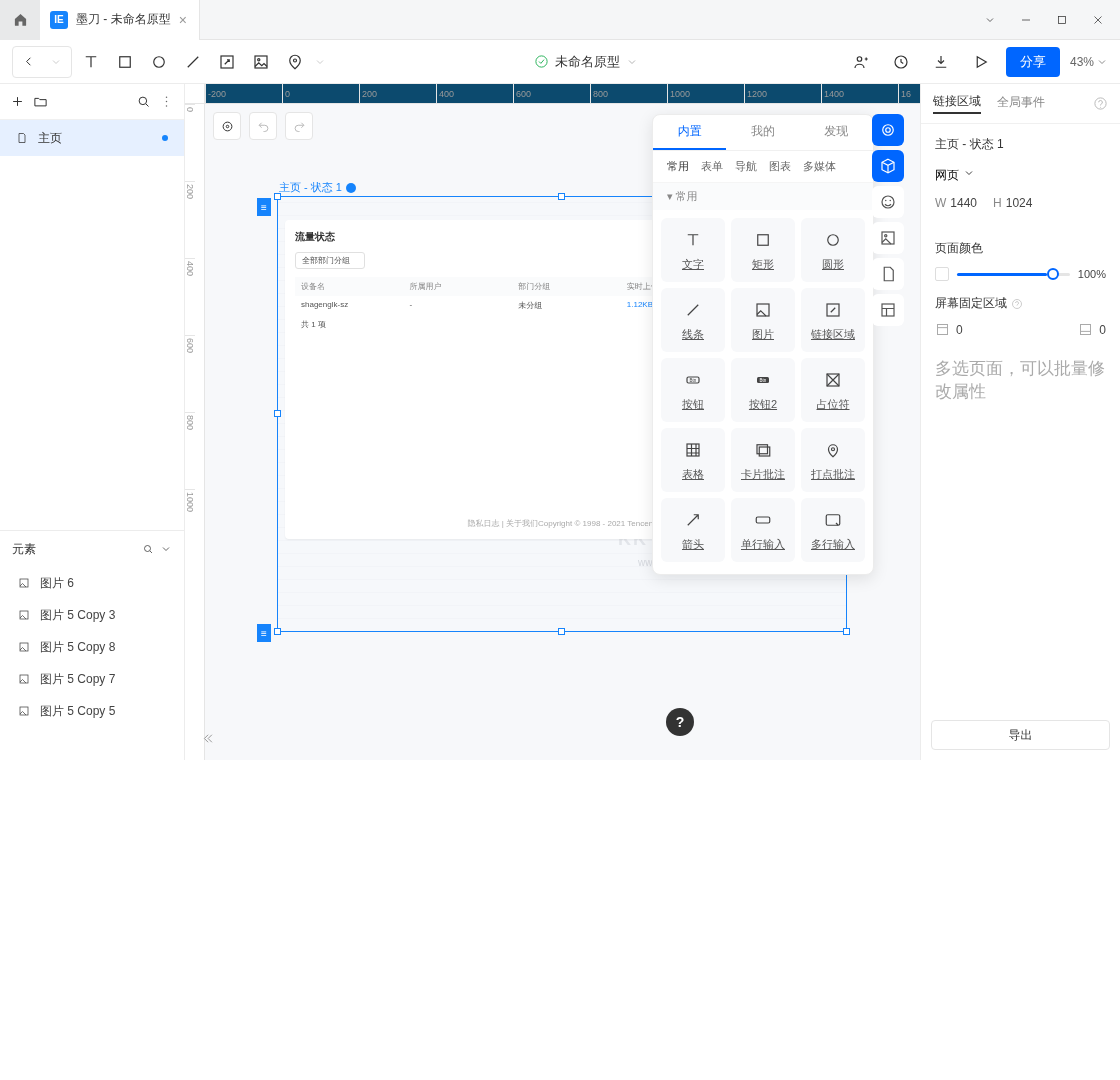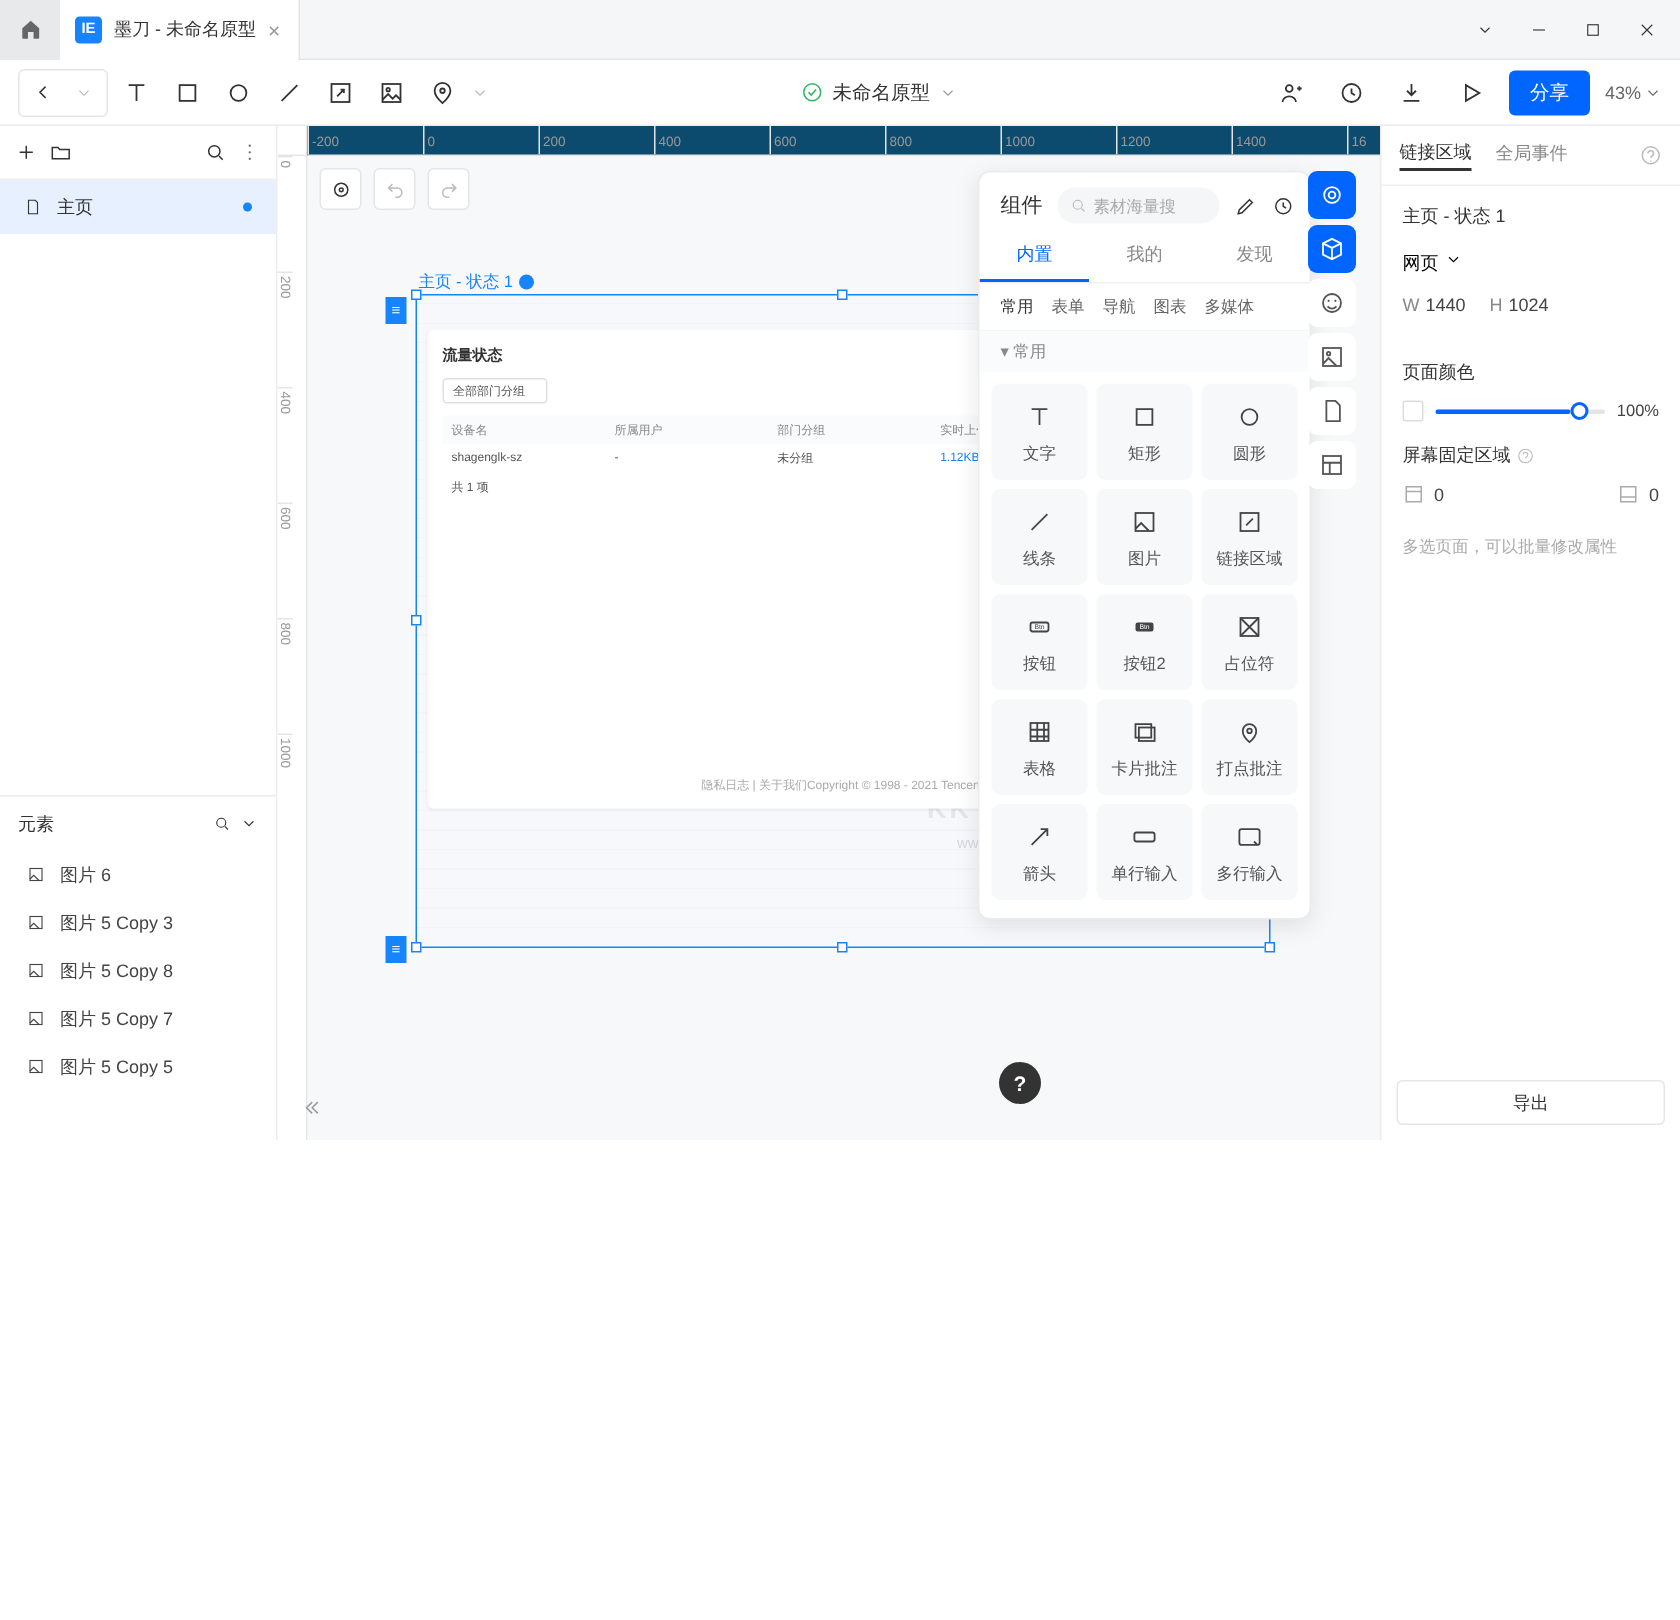--- a/index.html
+++ b/index.html
@@ -82,21 +82,21 @@
 .comp-head { display: flex; align-items: center; padding: 10px 10px 4px 14px; gap: 10px; }
 .comp-head .ct { font-size: 14px; color: #333; }
 .comp-search { flex: 1; background: #f5f6f7; border-radius: 12px; height: 24px; display: flex; align-items: center; padding: 0 8px; gap: 4px; font-size: 11px; color: #aaa; }
 .comp-tabs { display: flex; border-bottom: 1px solid #f0f0f0; }
 .comp-tab { flex: 1; text-align: center; padding: 8px 0; font-size: 12px; color: #888; cursor: pointer; }
 .comp-tab.active { color: #0066ff; border-bottom: 2px solid #0066ff; }
 .comp-cats { display: flex; gap: 12px; padding: 8px 14px; font-size: 11px; color: #666; border-bottom: 1px solid #f5f5f5; }
 .comp-cats .cat.active { color: #333; font-weight: 500; }
 .comp-group-label { padding: 6px 14px; font-size: 11px; color: #888; background: #fafbfc; }
 .comp-grid { display: grid; grid-template-columns: repeat(3, 1fr); gap: 6px; padding: 8px 8px 12px 8px; }
-.comp-cell { background: #f7f8fa; border-radius: 6px; height: 64px; display: flex; flex-direction: column; align-items: center; justify-content: center; gap: 6px; font-size: 11px; color: #555; }
+.comp-cell { background: #f7f8fa; border-radius: 6px; height: 64px; display: flex; flex-direction: column; align-items: center; justify-content: center; gap: 6px; font-size: 11px; color: #555; text-decoration: underline; }
 .comp-cell .ic { width: 22px; height: 22px; display: flex; align-items: center; justify-content: center; color: #444; }
 
 
 .dock { position: absolute; top: 114px; right: 216px; width: 32px; display: flex; flex-direction: column; gap: 4px; z-index: 6; }
 .dock-btn { width: 32px; height: 32px; border-radius: 6px; display: flex; align-items: center; justify-content: center; background: #fff; color: #555; }
 .dock-btn.active { background: #0066ff; color: #fff; }
 
 
 .right-panel { width: 200px; border-left: 1px solid #ececec; background: #fff; z-index: 10; position: relative; }
 .rp-tabs { display: flex; padding: 0 12px; gap: 16px; height: 40px; align-items: center; border-bottom: 1px solid #f0f0f0; }
@@ -105,21 +105,21 @@
 .rp-body { padding: 12px 14px; font-size: 12px; color: #444; }
 .rp-row { display: flex; align-items: center; gap: 8px; margin-bottom: 12px; }
 .rp-sel { font-size: 12px; color: #000000; display: inline-flex; align-items: flex-start; gap: 4px; }
 .rp-dim { display: flex; gap: 16px; margin-bottom: 30px; }
 .rp-dim .lbl { color: #888; margin-right: 4px; }
 .rp-sec-title { font-size: 12px; color: #333; margin: 14px 0 10px 0; display: flex; align-items: center; gap: 4px; }
 .slider { flex: 1; height: 3px; background: #e5e5e5; border-radius: 2px; position: relative; }
 .slider-fill { position: absolute; left: 0; top: 0; bottom: 0; width: 80%; background: #0066ff; border-radius: 2px; }
 .slider-thumb { position: absolute; top: -5px; left: 80%; width: 12px; height: 12px; border-radius: 50%; background: #fff; border: 2px solid #0066ff; }
 .swatch { width: 14px; height: 14px; border: 1px solid #ddd; border-radius: 2px; }
-.rp-hint { font-size: 11px; color: #aaa; margin-top: 20px; }
+.rp-hint { font-size: 17px; color: #aaa; margin-top: 20px; }
 .export-btn { position: absolute; bottom: 10px; left: 10px; right: 10px; height: 30px; border: 1px solid #e5e5e5; border-radius: 4px; background: #fff; font-size: 12px; color: #333; }
 
 .help-fab { position: absolute; bottom: 24px; right: 226px; width: 28px; height: 28px; border-radius: 50%; background: #333; color: #fff; display: flex; align-items: center; justify-content: center; font-size: 14px; font-weight: bold; z-index: 20; }
 
 svg { display: block; }
 .icon15 { width: 15px; height: 15px; stroke: currentColor; fill: none; stroke-width: 1.6; }
 .icon18 { width: 18px; height: 18px; stroke: currentColor; fill: none; stroke-width: 1.6; }
 .icon12 { width: 12px; height: 12px; stroke: currentColor; fill: none; stroke-width: 1.5; }
 </style>
 </head>
@@ -550,41 +550,20 @@
     </div>
   <div class="dock-btn">
       <svg class="icon18" viewBox="0 0 24 24">
         <rect x="4" y="4" width="16" height="16"></rect>
         <path d="M4 10h16M10 10v10"></path>
       </svg>
     </div>
 </div>
 
 <div class="comp-panel">
-  <div class="comp-head">
-    <span class="ct">组件</span>
-    <div class="comp-search">
-      <svg class="icon12" viewBox="0 0 24 24" style="color:#bbb">
-          <circle cx="11" cy="11" r="6"></circle>
-          <path d="M20 20l-4-4"></path>
-        </svg>
-      <span>素材海量搜</span>
-    </div>
-    <span>
-        <svg class="icon15" viewBox="0 0 24 24">
-          <path d="M4 20l4-1 11-11-3-3L5 16z"></path>
-        </svg>
-      </span>
-    <span>
-        <svg class="icon15" viewBox="0 0 24 24">
-          <circle cx="12" cy="12" r="8"></circle>
-          <path d="M12 8v4l3 2"></path>
-        </svg>
-      </span>
-  </div>
   <div class="comp-tabs">
     <div class="comp-tab active">内置</div>
     <div class="comp-tab">我的</div>
     <div class="comp-tab">发现</div>
   </div>
   <div class="comp-cats">
     <span class="cat active">常用</span>
     <span class="cat">表单</span>
     <span class="cat">导航</span>
     <span class="cat">图表</span>

